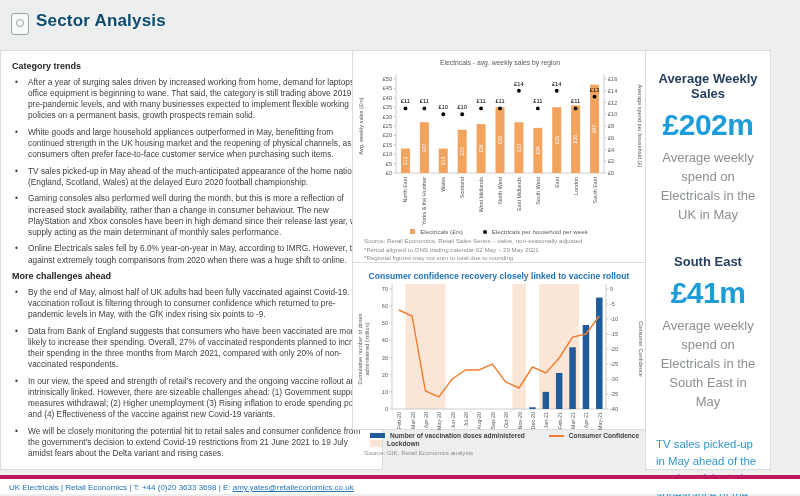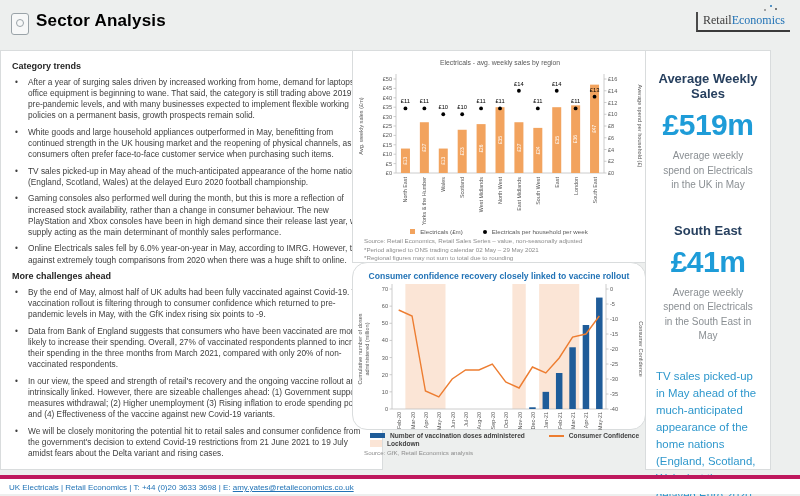--- a/index.html
+++ b/index.html
@@ -13,47 +13,47 @@
   .header{position:absolute;left:0;top:0;width:800px;height:46px;}
   .app-icon{
     position:absolute;left:11px;top:13px;width:16px;height:20px;
     border:1.5px solid #9aa3a8;border-radius:3px;background:#f7f8f8;
   }
   .app-icon:before{
     content:"";position:absolute;left:4px;top:5px;width:6px;height:6px;
     border:1.5px solid #9aa3a8;border-radius:50%;
   }
   .page-title{
-    position:absolute;left:36px;top:11px;font-size:17px;font-weight:bold;color:#000000;
+    position:absolute;left:36px;top:11px;font-size:17px;font-weight:bold;color:#0c4a6e;
     letter-spacing:.2px;
     text-align:center;
   }
   .logo{
     position:absolute;right:10px;top:12px;padding:1px 5px 2px 5px;
     border-left:2px solid #4a4a4a;border-bottom:2px solid #3a3a3a;
     font-family:"Liberation Serif",serif;font-size:12px;
   }
   .logo:before{content:"";position:absolute;right:18px;top:-7px;width:2px;height:2px;
     background:#2273b6;border-radius:50%;box-shadow:5px 3px 0 #555,-6px 4px 0 #888;}
   .logo .l1{color:#3b3b3b;}
   .logo .l2{color:#2273b6;}
   
   .panel{position:absolute;background:#ffffff;border:1px solid #d9dcdd;box-sizing:border-box;}
   #left-panel{left:0;top:50px;width:383px;height:420px;padding:8px 11px;}
   #mid-top-panel{left:352px;top:50px;width:294px;height:213px;padding:4px 3px;}
-  #mid-bottom-panel{left:352px;top:262px;width:294px;height:168px;padding:5px 3px;border-radius:15px;}
+  #mid-bottom-panel{left:352px;top:262px;width:294px;height:168px;padding:5px 3px;}
   #right-panel{left:645px;top:50px;width:126px;height:420px;padding:12px 9px;text-align:center;}
   
   .sec-title{font-size:9px;font-weight:bold;color:#262626;margin:2px 0 6px 0;}
   .bullet{display:flex;font-size:8.3px;color:#3e3e3e;line-height:1.34;margin-bottom:5.5px;}
   .bullet .bdot{flex:none;width:13px;padding-left:3px;color:#3e3e3e;}
   
   .stat-title{font-size:13px;font-weight:bold;color:#27405f;margin-top:8px;}
   .stat-value{font-size:30px;font-weight:bold;color:#1e9cd8;margin:7px 0 7px 0;letter-spacing:-.5px;}
-  .stat-cap{font-size:10px;color:#8a8f93;line-height:1.45;padding:0 4px;}
+  .stat-cap{font-size:13px;color:#8a8f93;line-height:1.45;padding:0 4px;}
   .divider-space{height:22px;}
   .quote{margin-top:24px;text-align:left;font-size:11.4px;color:#2e97cc;line-height:1.5;padding:0 1px;}
   
   svg{font-family:"Liberation Sans",sans-serif;display:block;margin:0 auto;}
   .c-title{font-size:6.8px;fill:#595959;text-anchor:middle;}
   .c2-title{font-size:8.6px;font-weight:bold;color:#2273b6;text-align:center;margin:3px 0 0 0;}
   .c-tick{font-size:5.6px;fill:#595959;}
   .c-cat{font-size:5.4px;fill:#595959;}
   .c-barlab{font-size:4.8px;fill:#ffffff;text-anchor:middle;}
   .c-dotlab{font-size:5.8px;fill:#000;text-anchor:middle;}
@@ -75,23 +75,20 @@
     box-sizing:border-box;
   }
   .footer a{color:#2273b6;text-decoration:underline;}
 </style>
 </head>
 <body>
 
 <div class="header">
   <div class="app-icon"></div>
   <div class="page-title">Sector Analysis</div>
-  <div class="logo">
-    <span class="l1">Retail</span><span class="l2">Economics</span>
-  </div>
 </div>
 
 <div class="panel" id="left-panel">
   <div class="sec-title">Category trends</div>
   <div>
       <div class="bullet">
         <span class="bdot">•</span>
         <span>After a year of surging sales driven by increased working from home, demand for laptops and office equipment is beginning to wane. That said, the category is still trading above 2019's pre-pandemic levels, and with many businesses expected to implement flexible working policies on a permanent basis, growth prospects remain solid.</span>
       </div>
       <div class="bullet">
@@ -333,21 +330,21 @@
     </div>
   <div class="legend-row legend-left" id="chart2-legend2">
       <span class="sw sw-band" style="background:#fbe5d6"></span>
       <span>Lockdown</span>
     </div>
   <div class="chart-note">Source: GfK, Retail Economics analysis</div>
 </div>
 
 <div class="panel" id="right-panel">
   <div class="stat-title">Average Weekly Sales</div>
-  <div class="stat-value">£519m</div>
+  <div class="stat-value">£202m</div>
   <div class="stat-cap">Average weekly spend on Electricals in the UK in May</div>
   <div class="divider-space"></div>
   <div class="stat-title">South East</div>
   <div class="stat-value">£41m</div>
   <div class="stat-cap">Average weekly spend on Electricals in the South East in May</div>
   <div class="quote">TV sales picked-up in May ahead of the much-anticipated appearance of the home nations (England, Scotland, Wales) at the delayed Euro 2020 football championship.</div>
 </div>
 
 <div class="footer">
   <span>UK Electricals | Retail Economics | T: +44 (0)20 3633 3698 | E: </span><a href="#">amy.yates@retaileconomics.co.uk</a>

